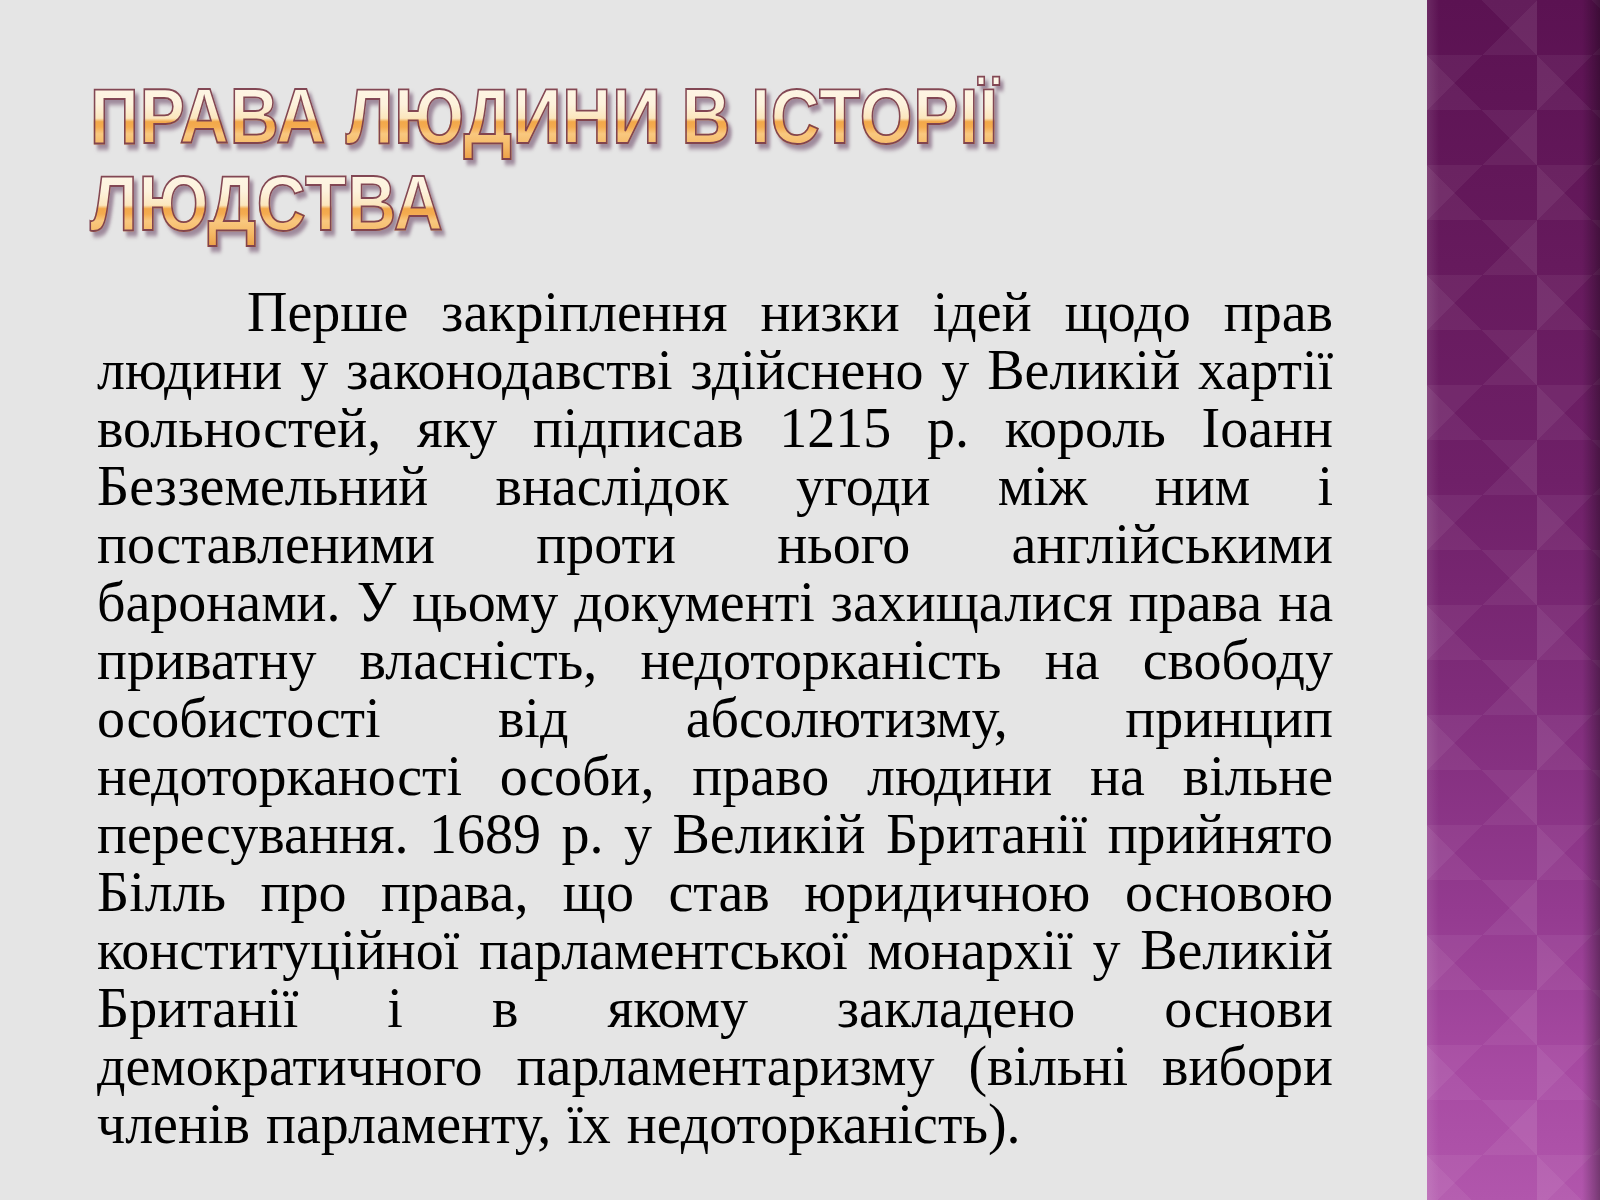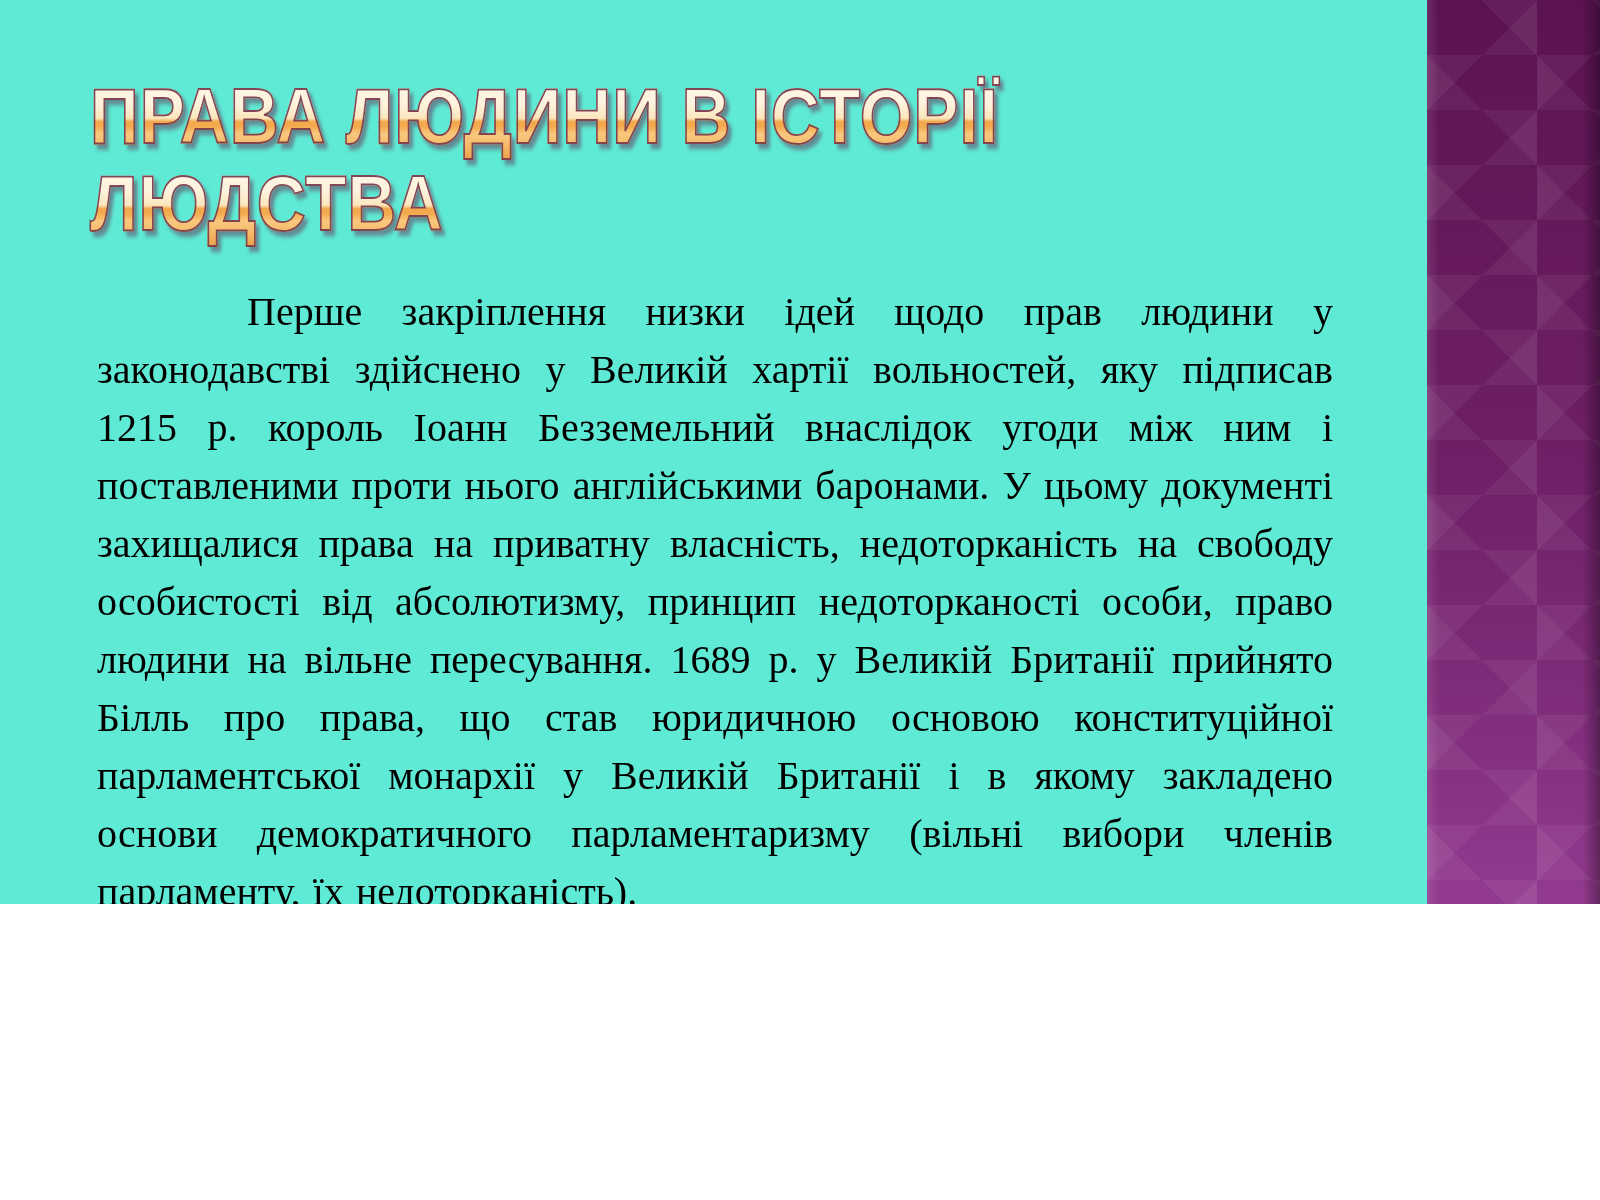--- a/index.html
+++ b/index.html
@@ -3,22 +3,22 @@
 <meta charset="utf-8">
 <style>
   html, body {
     margin: 0;
     padding: 0;
     background: #ffffff;
   }
   .slide {
     position: relative;
     width: 1600px;
-    height: 904px;
-    background: #5eead4;
+    height: 1200px;
+    background: #e5e5e5;
     overflow: hidden;
     font-family: "Liberation Sans", sans-serif;
   }
 
   
   .title {
     position: absolute;
     left: 90px;
     top: 73px;
     transform: scaleX(0.87);
@@ -51,21 +51,21 @@
   }
 
   
   .body-text {
     position: absolute;
     left: 97px;
     top: 283px;
     width: 1236px;
     margin: 0;
     font-family: "Liberation Serif", serif;
-    font-size: 40px;
+    font-size: 56px;
     line-height: 58px;
     color: #000000;
     text-align: justify;
     text-indent: 150px;
     word-spacing: 2px;
   }
 
   
   .sidebar-stripe {
     position: absolute;

